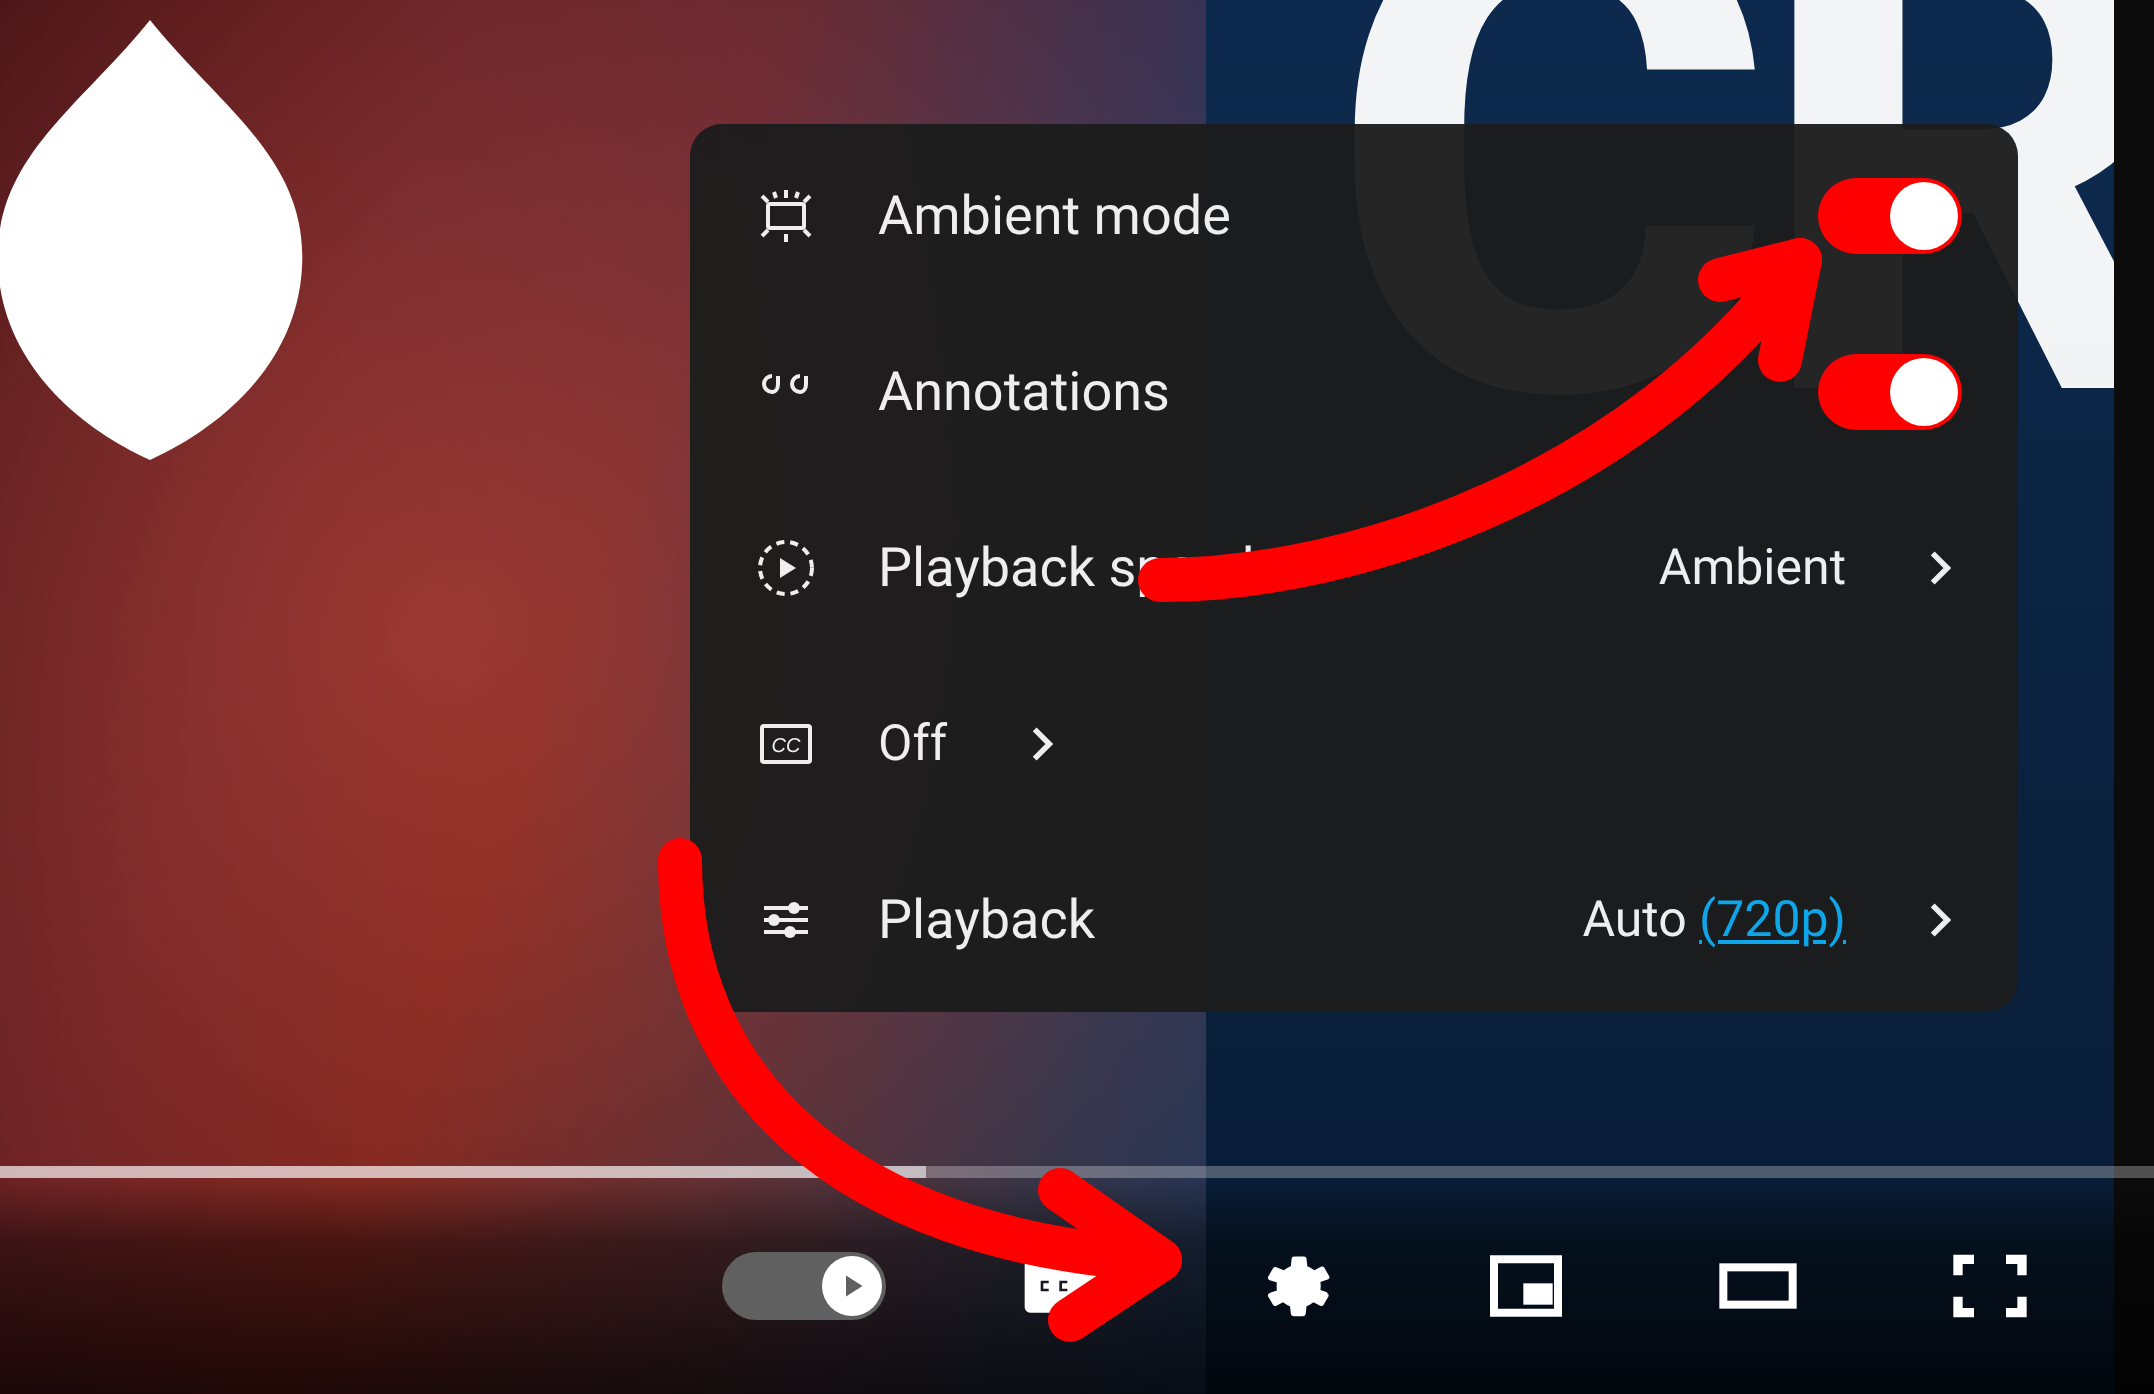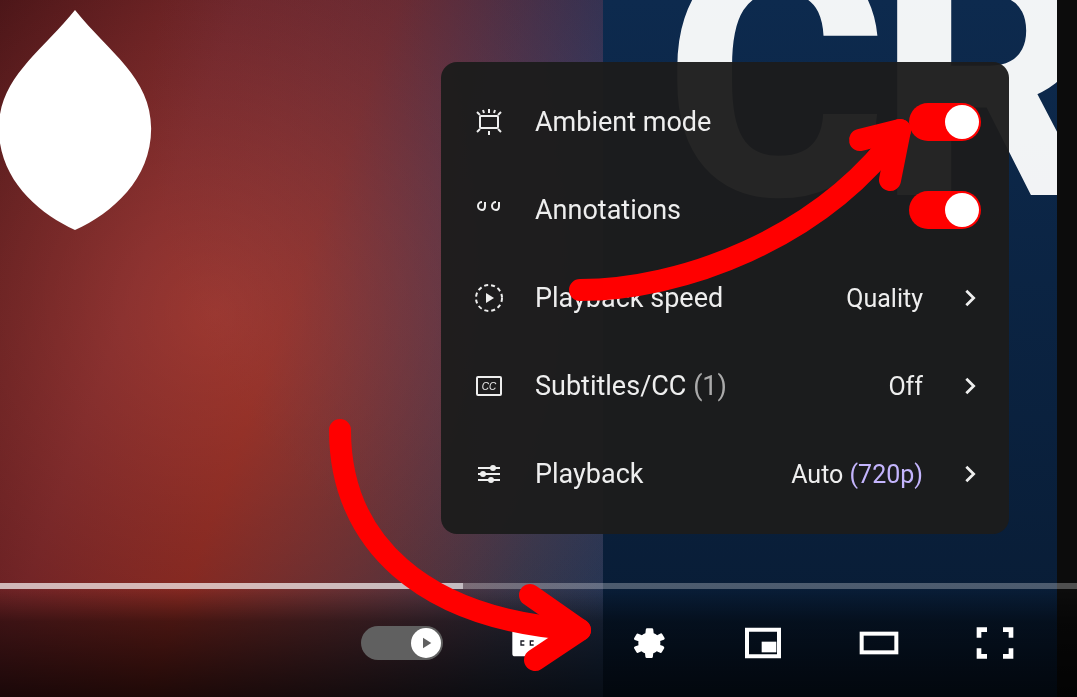--- a/index.html
+++ b/index.html
@@ -12,28 +12,28 @@
   .leaf{position:absolute;left:-10px;top:10px;width:170px;height:220px;}
   .leaf svg{width:100%;height:100%;}
   .progress-track{position:absolute;left:0;right:0;bottom:108px;height:6px;background:rgba(255,255,255,.28);}
   .progress-played{height:100%;width:43%;background:rgba(255,255,255,.55);}
   .controls{position:absolute;left:0;right:0;bottom:0;height:108px;display:flex;align-items:center;justify-content:flex-end;gap:60px;padding:0 54px 0 0;background:linear-gradient(0deg,rgba(0,0,0,.75),rgba(0,0,0,.45) 70%,transparent);}
   .ctrl{display:flex;align-items:center;justify-content:center;width:56px;height:56px;cursor:pointer;}
   .ctrl svg{width:48px;height:48px;fill:#fff;}
   .autoplay{width:82px;height:34px;border-radius:17px;background:#606060;position:relative;cursor:pointer;}
   .autoplay .knob{position:absolute;right:2px;top:2px;width:30px;height:30px;border-radius:50%;background:#fff;display:flex;align-items:center;justify-content:center;}
   .autoplay .knob svg{width:18px;height:18px;fill:#606060;}
-  .menu{position:absolute;right:68px;top:62px;width:568px;background:rgba(28,28,28,.96);border-radius:16px;padding:16px 0;color:#eee;}
+  .menu{position:absolute;right:68px;top:62px;width:664px;background:rgba(28,28,28,.96);border-radius:16px;padding:2px 0;color:#eee;}
   .menu-row{display:flex;align-items:center;height:88px;padding:0 28px;gap:26px;cursor:pointer;}
   .menu-icon{width:40px;height:40px;flex:0 0 40px;display:flex;align-items:center;justify-content:center;font-style:italic;}
   .menu-icon svg{width:36px;height:36px;stroke:#eee;fill:none;stroke-width:2;}
   .menu-label{flex:1;font-size:27px;color:#eee;}
   .menu-label .dim{color:#aaa;}
   .menu-value{font-size:25px;color:#eee;margin-right:10px;}
-  .menu-value .dim{color:#c4b5fd;}
+  .menu-value .dim{color:#0ea5e9;text-decoration:underline;}
   .chev{width:22px;height:22px;}
   .chev svg{width:22px;height:22px;stroke:#eee;stroke-width:3;fill:none;}
   .toggle{width:72px;height:38px;border-radius:19px;background:#f00;position:relative;}
   .toggle .knob{position:absolute;right:2px;top:2px;width:34px;height:34px;border-radius:50%;background:#fff;}
   .annot{position:absolute;inset:0;pointer-events:none;}
   .annot svg{position:absolute;}
   .right-black{position:absolute;top:0;right:0;bottom:0;width:20px;background:#0c0c0c;}
 </style>
 </head>
 <body>
@@ -125,34 +125,33 @@
   </div>
 
   <div class="menu-row">
     <div class="menu-icon">
       <svg viewBox="0 0 36 36">
           <circle cx="18" cy="18" r="13" stroke-dasharray="4 3"></circle>
           <path d="M15 13v10l8-5z" fill="#eee" stroke="none"></path>
         </svg>
     </div>
     <div class="menu-label">Playback speed</div>
-    <div class="menu-value">Quality</div>
+    <div class="menu-value">Ambient</div>
     <div class="chev"><svg viewBox="0 0 24 24">
           <path d="M8 4l8 8-8 8"></path>
         </svg></div>
   </div>
 
   <div class="menu-row">
     <div class="menu-icon">
       <svg viewBox="0 0 36 36">
           <rect x="6" y="9" width="24" height="18" rx="1"></rect>
           <text x="18" y="22" text-anchor="middle" font-size="10" fill="#eee" stroke="none" font-family="Arial">CC</text>
         </svg>
     </div>
-    <div class="menu-label"><span>Subtitles/CC</span> <span class="dim">(1)</span></div>
     <div class="menu-value">Off</div>
     <div class="chev"><svg viewBox="0 0 24 24">
           <path d="M8 4l8 8-8 8"></path>
         </svg></div>
   </div>
 
   <div class="menu-row">
     <div class="menu-icon">
       <svg viewBox="0 0 36 36">
           <line x1="7" y1="12" x2="29" y2="12"></line>

